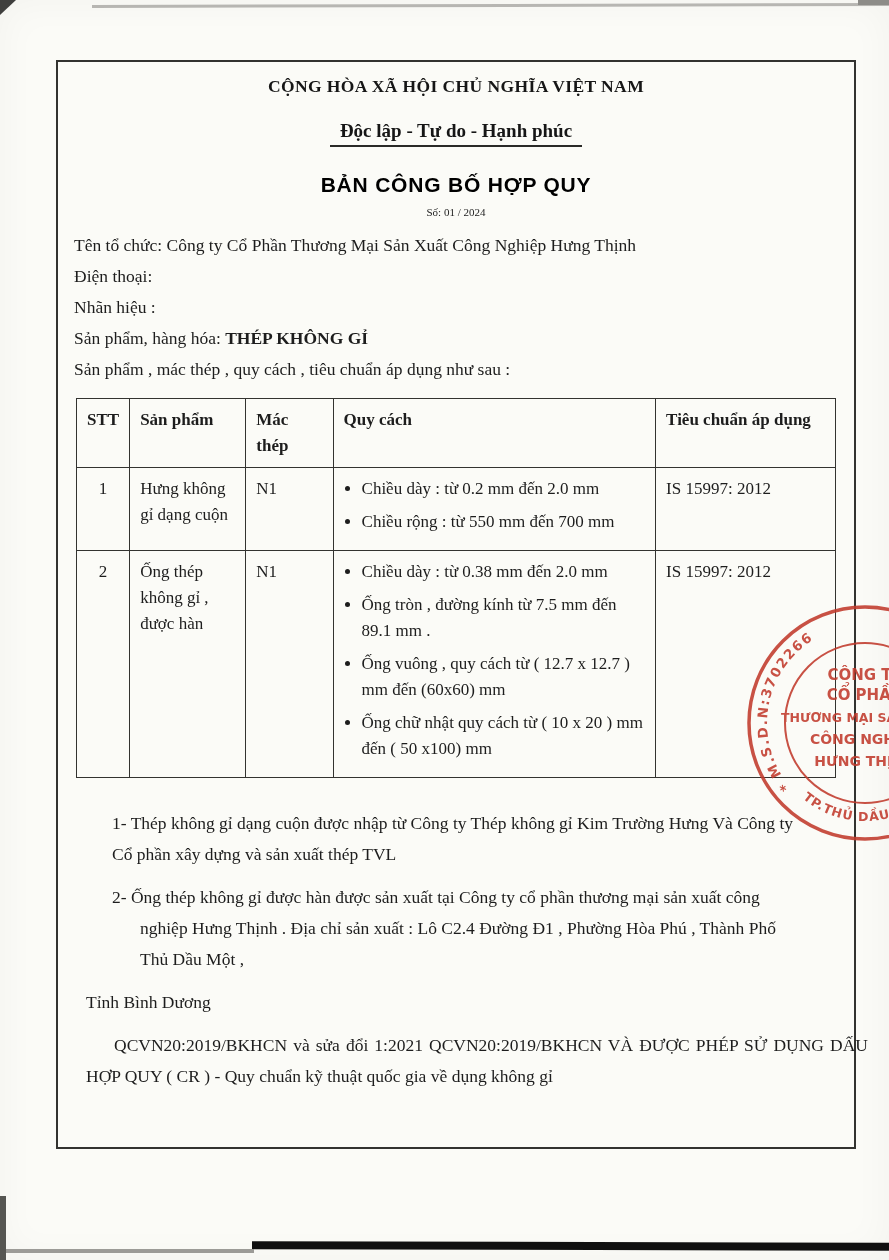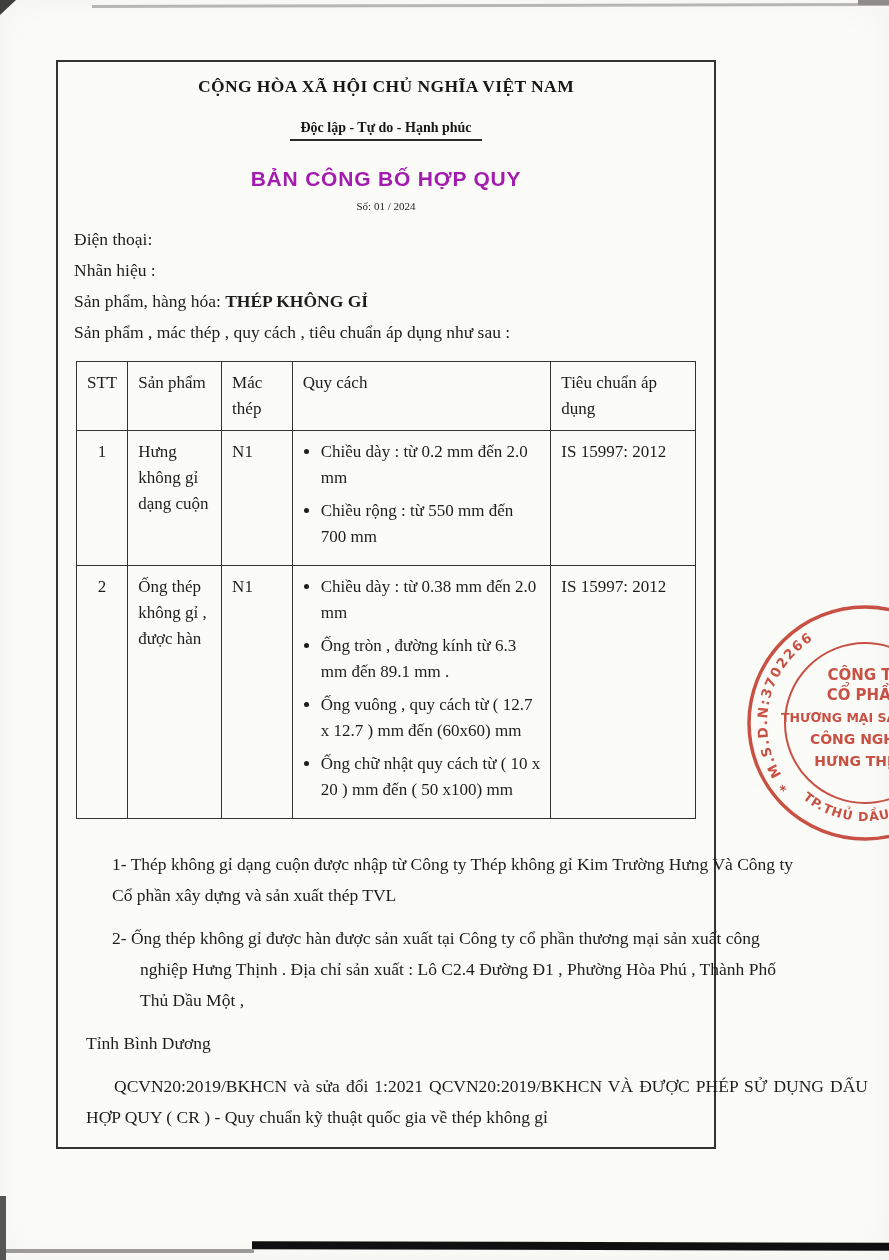--- a/index.html
+++ b/index.html
@@ -23,38 +23,38 @@
     transform:rotate(-0.15deg); }
   .a-top-right { left:858px; top:0; width:31px; height:5px; background:#8d8c88; }
   .a-bottom-bar { left:252px; top:1242px; width:637px; height:8px; background:#101010;
     transform:rotate(0.12deg); }
   .a-bottom-left-line { left:0; top:1249px; width:254px; height:4px; background:#9c9b97; }
   .a-bottom-left-blob { left:0; top:1196px; width:6px; height:64px; background:#565652; }
 
   
   .frame {
     position:absolute; left:56px; top:60px;
-    width:660px; height:1089px;
+    width:800px; height:1089px;
     border:2px solid #333330;
     padding:12px 16px 0 16px;
   }
 
   .doc-header { text-align:center; margin-top:2px; }
   .national-title { font-weight:bold; font-size:17.5px; letter-spacing:0.4px; color:#161616; }
   .motto {
     display:inline-block; margin-top:5px;
-    font-weight:bold; font-size:14px; color:#161616;
+    font-weight:bold; font-size:19px; color:#161616;
     border-bottom:2.2px solid #2a2a28;
     padding:0 10px 3px 10px;
   }
 
   .page-title {
     margin-top:26px; text-align:center;
     font-family:"Liberation Sans","DejaVu Sans",sans-serif;
-    font-weight:bold; font-size:21px; letter-spacing:0.8px; color:#a21caf;
+    font-weight:bold; font-size:21px; letter-spacing:0.8px; color:#000000;
   }
   .doc-number { margin-top:9px; text-align:center; font-size:11px; }
 
   .body-text { margin-top:12px; font-size:17.5px; }
   .body-text p { margin:0; line-height:31px; }
   .indent-sm { margin-left:8px; }
   .bold { font-weight:bold; }
 
   
   table.products {
@@ -62,21 +62,21 @@
     width:calc(100% - 4px);
     border-collapse:collapse;
     font-size:17px;
   }
   table.products th, table.products td {
     border:1.7px solid #333330;
     vertical-align:top;
     padding:8px 10px;
     line-height:26px;
   }
-  table.products th { font-weight:normal; text-align:left; height:41px; }
+  table.products th { font-weight:bold; text-align:left; height:41px; }
   th.c-stt, td.c-stt { width:7%; text-align:center; }
   th.c-product, td.c-product { width:15.3%; }
   th.c-grade, td.c-grade { width:11.5%; text-align:left; }
   th.c-spec, td.c-spec { width:42.5%; }
   th.c-std, td.c-std { width:23.7%; }
   td.c-spec { padding-left:28px; padding-right:36px; }
   td.c-spec ul { margin:0 0 0 0; padding-left:18px; list-style:disc; }
   td.c-spec li { margin-bottom:7px; line-height:26px; }
   td.c-product { line-height:27px; }
 
@@ -120,20 +120,21 @@
 
     <div class="doc-header">
       <div class="national-title">CỘNG HÒA XÃ HỘI CHỦ NGHĨA VIỆT NAM</div><br>
       <span class="motto">Độc lập - Tự do - Hạnh phúc</span>
     </div>
 
     <div class="page-title">BẢN CÔNG BỐ HỢP QUY</div>
     <div class="doc-number">Số: 01 / 2024</div>
 
     <div class="body-text">
+      <p>Tên tổ chức: Công ty Cổ Phần Thương Mại Sản Xuất Công Nghiệp Hưng Thịnh</p>
       <p>Điện thoại:</p>
       <p class="indent-sm">Nhãn hiệu :</p>
       <p class="indent-sm"><span>Sản phẩm, hàng hóa: </span><span class="bold">THÉP KHÔNG GỈ</span></p>
       <p class="indent-sm">Sản phẩm , mác thép , quy cách , tiêu chuẩn áp dụng như sau :</p>
     </div>
 
     <table class="products">
       <thead>
         <tr>
           <th class="c-stt">STT</th>
@@ -156,37 +157,37 @@
           </td>
           <td class="c-std">IS 15997: 2012</td>
         </tr>
         <tr>
           <td class="c-stt">2</td>
           <td class="c-product">Ống thép không gỉ , được hàn</td>
           <td class="c-grade">N1</td>
           <td class="c-spec">
             <ul>
               <li>Chiều dày : từ 0.38 mm đến 2.0 mm</li>
-              <li>Ống tròn , đường kính từ 6.3 mm đến 89.1 mm .</li>
+              <li>Ống tròn , đường kính từ 7.5 mm đến 89.1 mm .</li>
               <li>Ống vuông , quy cách từ ( 12.7 x 12.7 ) mm đến (60x60) mm</li>
               <li>Ống chữ nhật quy cách từ ( 10 x 20 ) mm đến ( 50 x100) mm</li>
             </ul>
           </td>
           <td class="c-std">IS 15997: 2012</td>
         </tr>
       </tbody>
     </table>
 
     <div class="notes">
       <div class="note-block">
         <p>1- Thép không gỉ dạng cuộn được nhập từ Công ty Thép không gỉ Kim Trường Hưng Và Công ty Cổ phần xây dựng và sản xuất thép TVL</p>
         <p class="note-hanging">2- Ống thép không gỉ được hàn được sản xuất tại Công ty cổ phần thương mại sản xuất công nghiệp Hưng Thịnh . Địa chỉ sản xuất : Lô C2.4 Đường Đ1 , Phường Hòa Phú , Thành Phố Thủ Dầu Một ,</p>
       </div>
       <p class="province-line">Tỉnh Bình Dương</p>
-      <p class="conformity-detail">QCVN20:2019/BKHCN và sửa đổi 1:2021 QCVN20:2019/BKHCN VÀ ĐƯỢC PHÉP SỬ DỤNG DẤU HỢP QUY ( CR ) -  Quy chuẩn kỹ thuật quốc gia về thép không gỉ</p>
+      <p class="conformity-detail">QCVN20:2019/BKHCN và sửa đổi 1:2021 QCVN20:2019/BKHCN VÀ ĐƯỢC PHÉP SỬ DỤNG DẤU HỢP QUY ( CR ) -  Quy chuẩn kỹ thuật quốc gia về dụng không gỉ</p>
     </div>
 
   </div>
 
   <div class="stamp">
     <svg width="270" height="270" viewBox="0 0 270 270">
       <defs>
         <path id="arcLeftTop" d="M 65.7 204.3 A 98 98 0 1 1 233 135"></path>
         <path id="arcBottom" d="M 65.7 204.3 A 98 98 0 0 0 204.3 204.3"></path>
       </defs>

